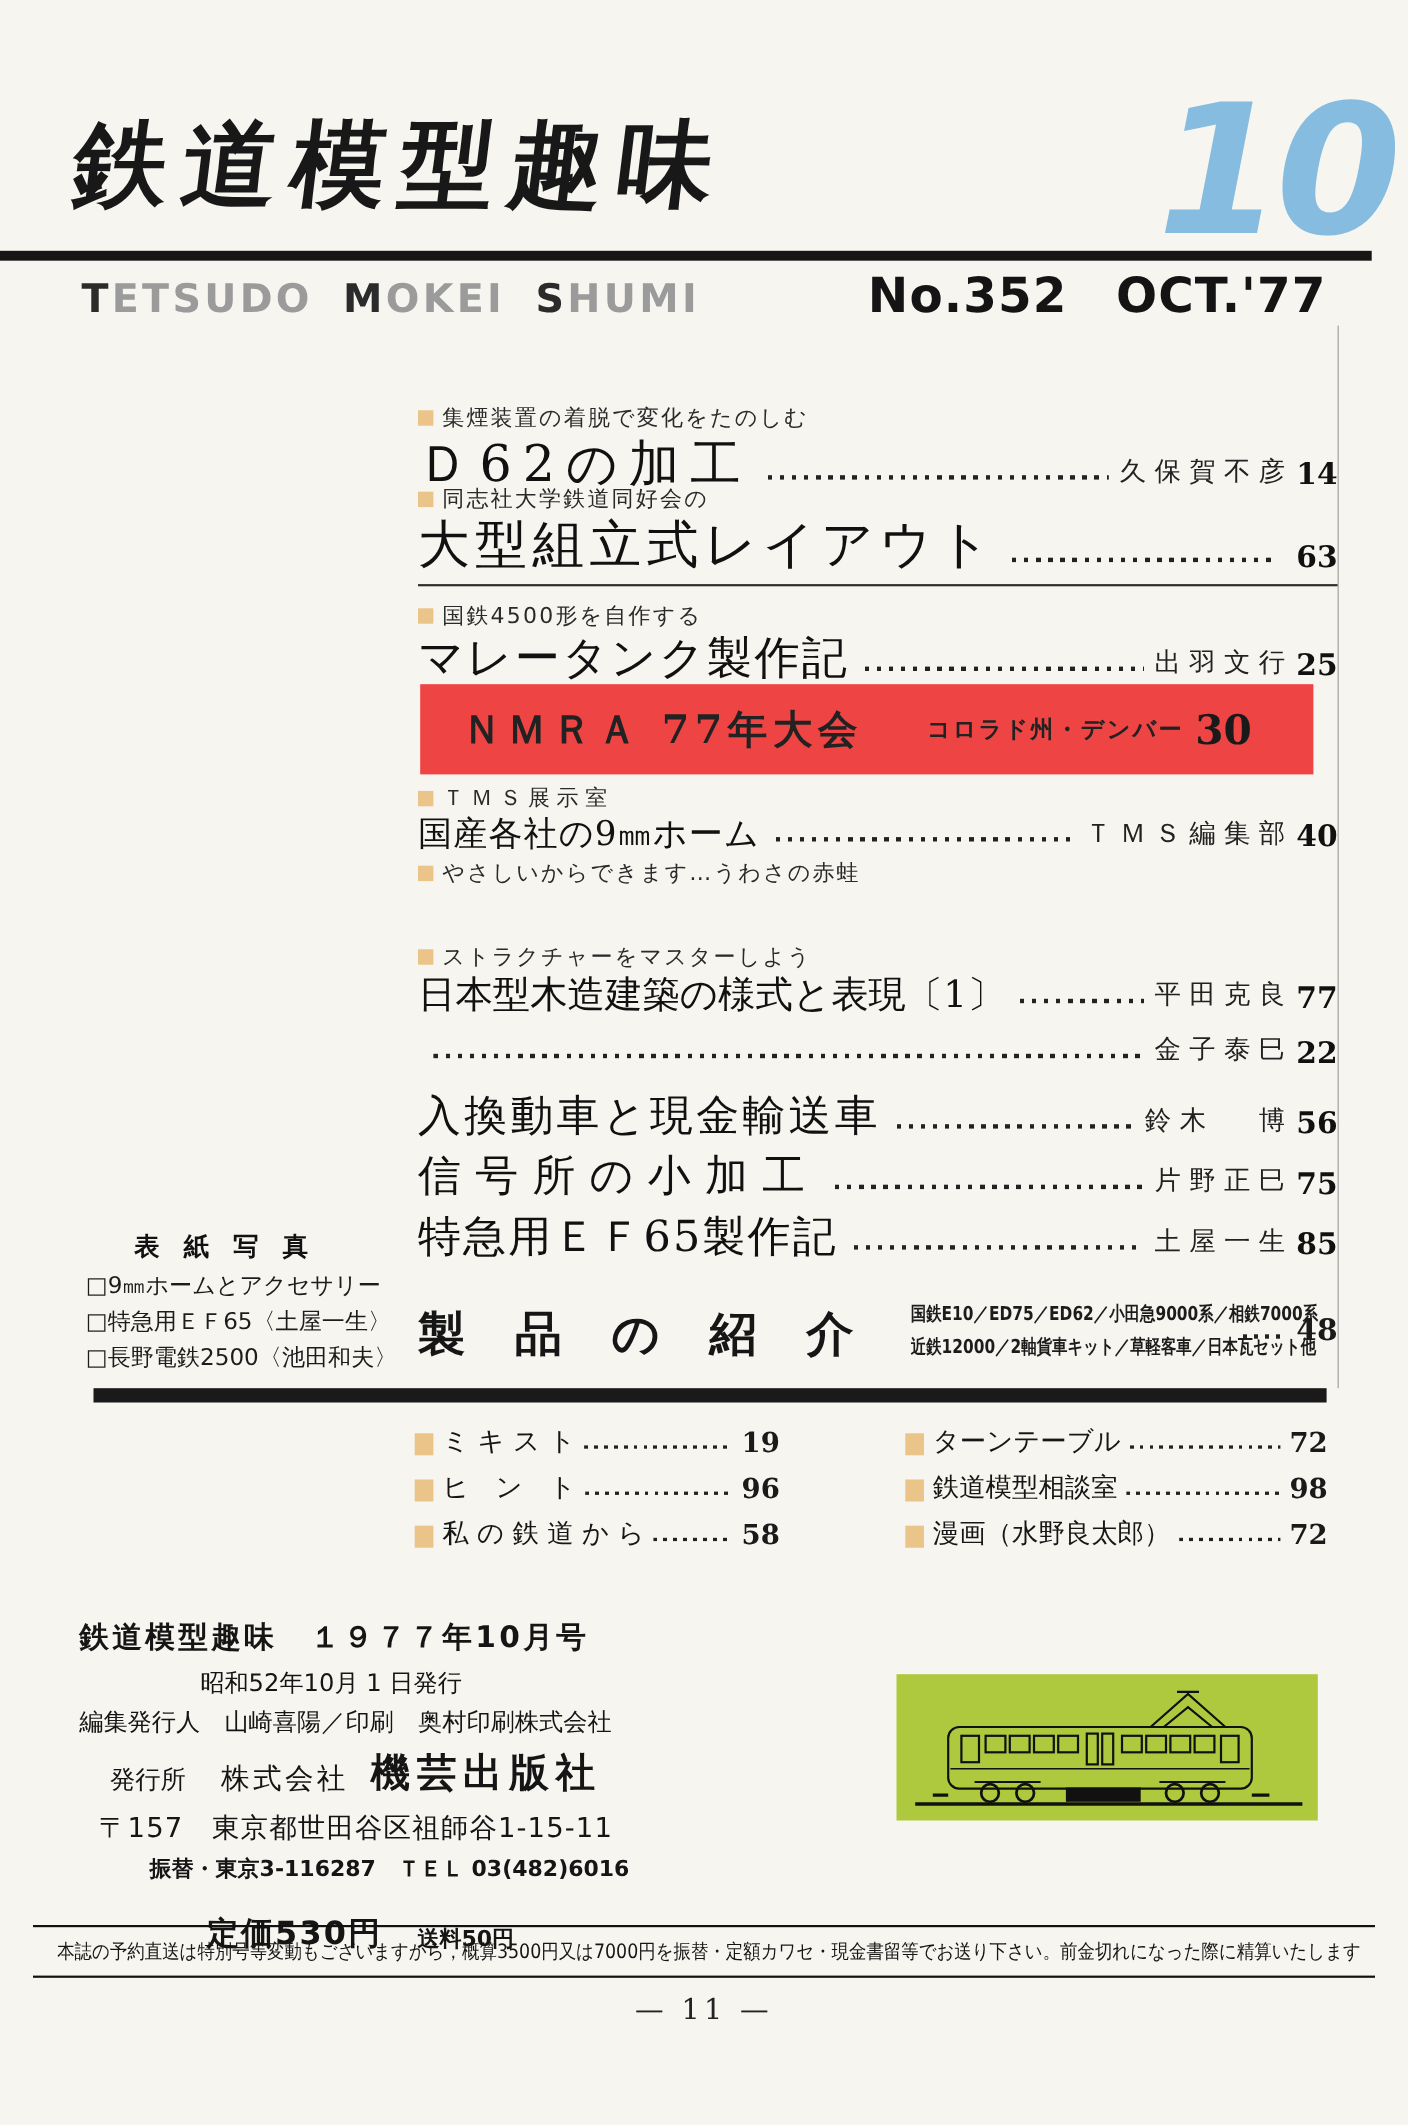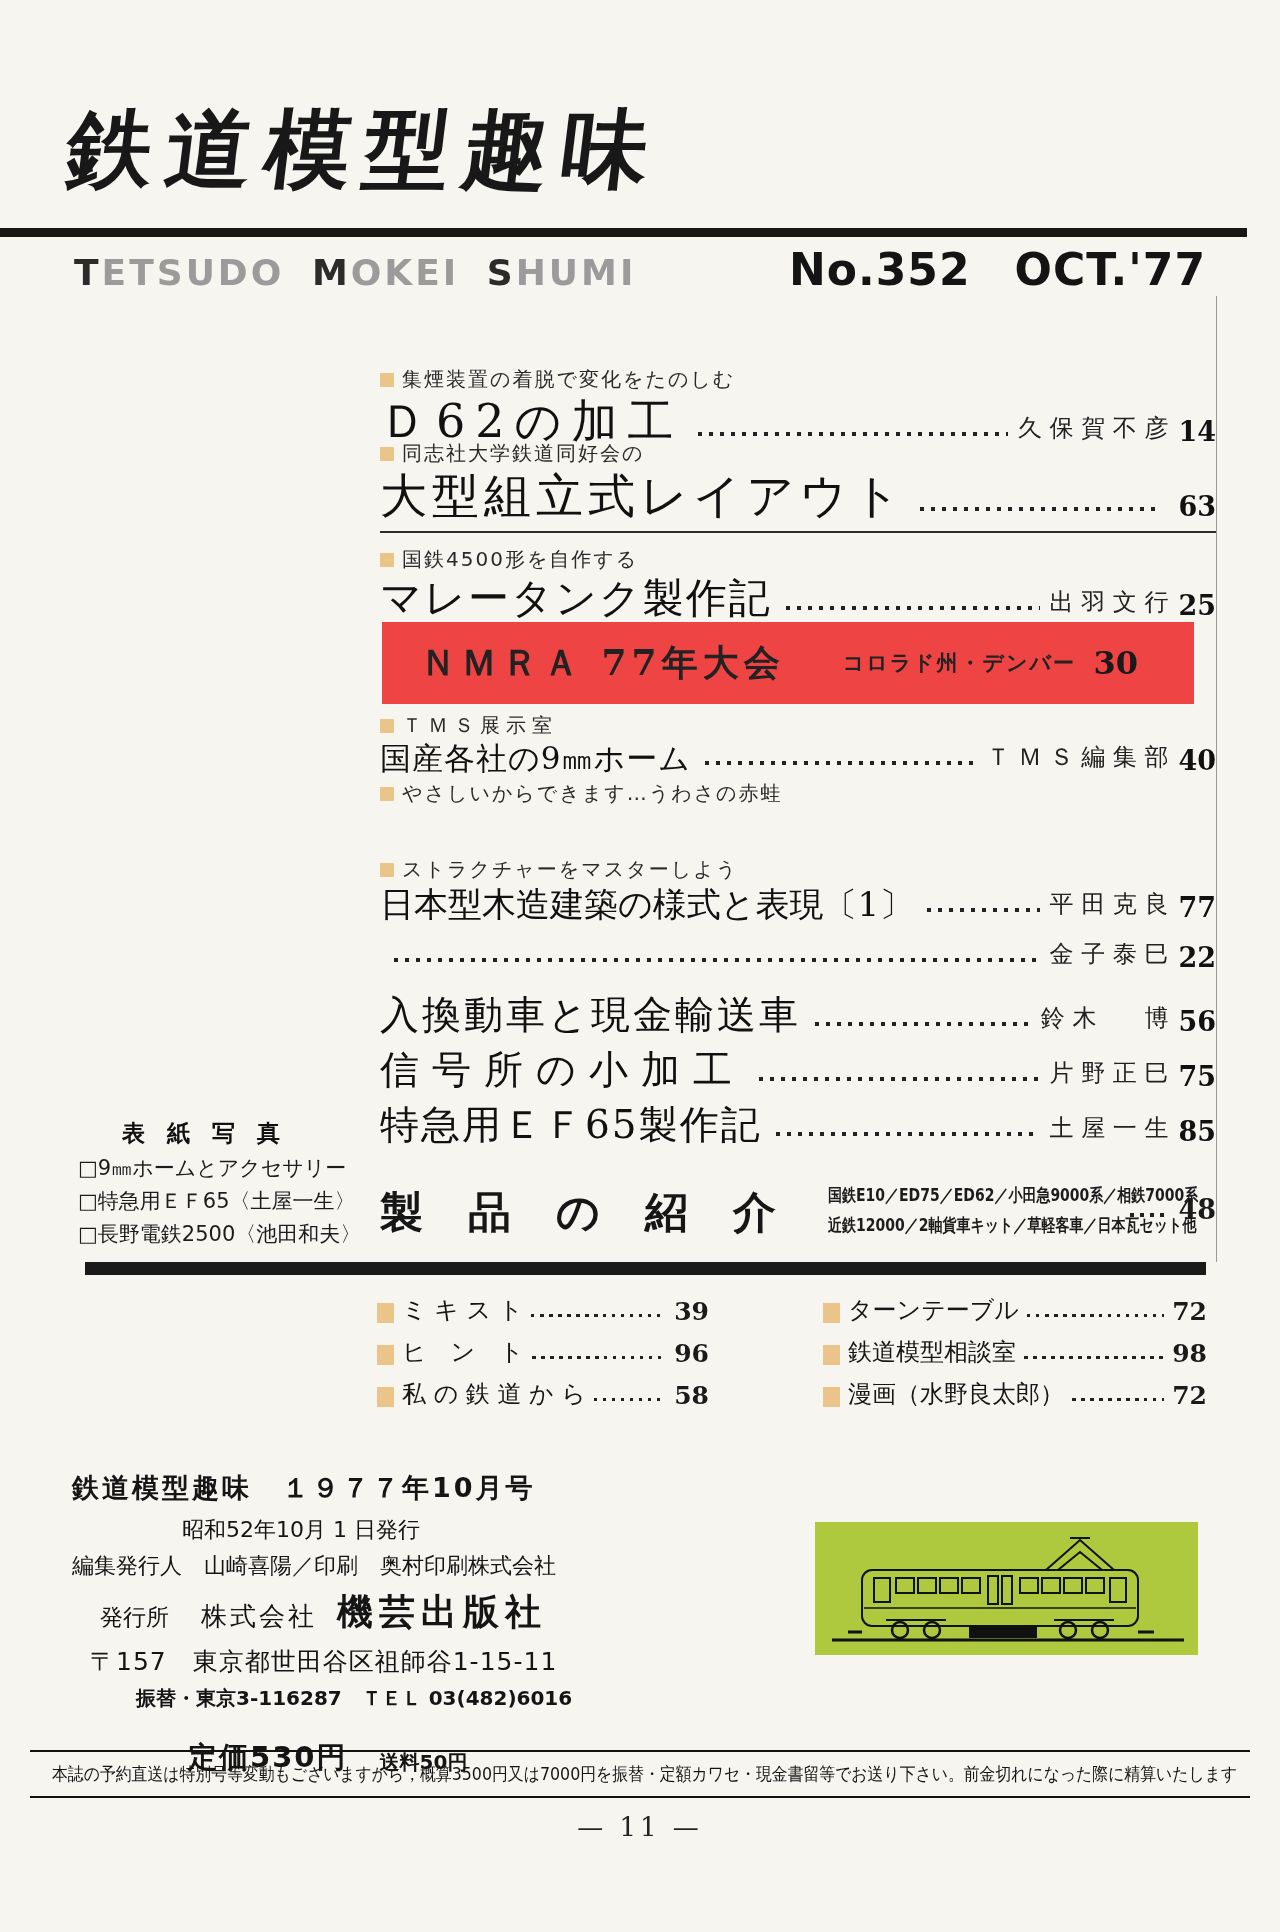--- a/index.html
+++ b/index.html
@@ -45,21 +45,21 @@
   .t6{font-size:39px;letter-spacing:2px;}
   .t7{font-size:39px;letter-spacing:3px;}
   .t8{font-size:39px;letter-spacing:13px;}
   .t9{font-size:39px;letter-spacing:2px;}
   .thin-rule{left:380px;top:531px;width:836px;height:2px;background:#2e2e2e;}
 
   
   .band{left:382px;top:622px;width:812px;height:82px;background:#ef4444;display:flex;align-items:center;}
   .band-title{font-family:"DejaVu Serif","Liberation Serif",serif;font-size:36px;font-weight:600;letter-spacing:5px;color:#222;margin-left:38px;white-space:nowrap;}
   .band-sub{font-size:21px;font-weight:600;letter-spacing:2px;color:#222;margin-left:58px;white-space:nowrap;}
-  .band-page{font-family:"DejaVu Serif","Liberation Serif",serif;font-size:32px;font-weight:bold;margin-left:auto;margin-right:56px;}
+  .band-page{font-family:"DejaVu Serif","Liberation Serif",serif;font-size:37px;font-weight:bold;margin-left:auto;margin-right:56px;}
 
   
   .cover-head{left:122px;top:1118px;font-size:23px;font-weight:700;letter-spacing:7px;color:#111;}
   .cover-list{left:78px;top:1152px;font-size:21px;line-height:33px;color:#1c1c1c;white-space:nowrap;}
 
   
   .products{left:380px;top:1178px;width:836px;height:64px;}
   .prod-title{position:absolute;left:0;top:6px;font-size:43px;font-weight:800;letter-spacing:15px;color:#161616;white-space:nowrap;}
   .prod-lines{position:absolute;left:448px;top:2px;font-size:17.5px;line-height:30px;font-weight:600;color:#1c1c1c;white-space:nowrap;transform:scaleX(0.80);transform-origin:left top;}
   .prod-page{position:absolute;right:0;top:16px;display:flex;align-items:flex-end;}
@@ -102,20 +102,21 @@
 
   .folio{left:0;top:1812px;width:1280px;text-align:center;font-family:"DejaVu Serif","Liberation Serif",serif;font-size:26px;color:#222;letter-spacing:4px;}
 </style>
 </head>
 <body>
 
 <div class="page">
 
   <div class="abs mast-title">鉄道模型趣味</div>
   <div class="abs mast-rule"></div>
+  <div class="abs issue-month">10</div>
   <div class="abs romaji"><span class="dk">T</span><span class="lt">ETSUDO</span> <span class="dk">M</span><span class="lt">OKEI</span> <span class="dk">S</span><span class="lt">HUMI</span></div>
   <div class="abs issue-line">
     <span>No.352</span>
     <span>OCT.'77</span>
   </div>
 
   <div class="abs vrule"></div>
 
   <div class="abs entry" style="top:366px">
     <div class="sub">
@@ -250,21 +251,21 @@
     </div>
   </div>
 
   <div class="abs mid-rule"></div>
 
   <div class="abs colL">
     <div class="crow">
       <span class="bullet"></span>
       <span class="clabel">ミ キ ス ト</span>
       <span class="cdots"></span>
-      <span class="cnum">39</span>
+      <span class="cnum">19</span>
     </div>
     <div class="crow">
       <span class="bullet"></span>
       <span class="clabel">ヒ　ン　ト</span>
       <span class="cdots"></span>
       <span class="cnum">96</span>
     </div>
     <div class="crow">
       <span class="bullet"></span>
       <span class="clabel">私 の 鉄 道 か ら</span>

